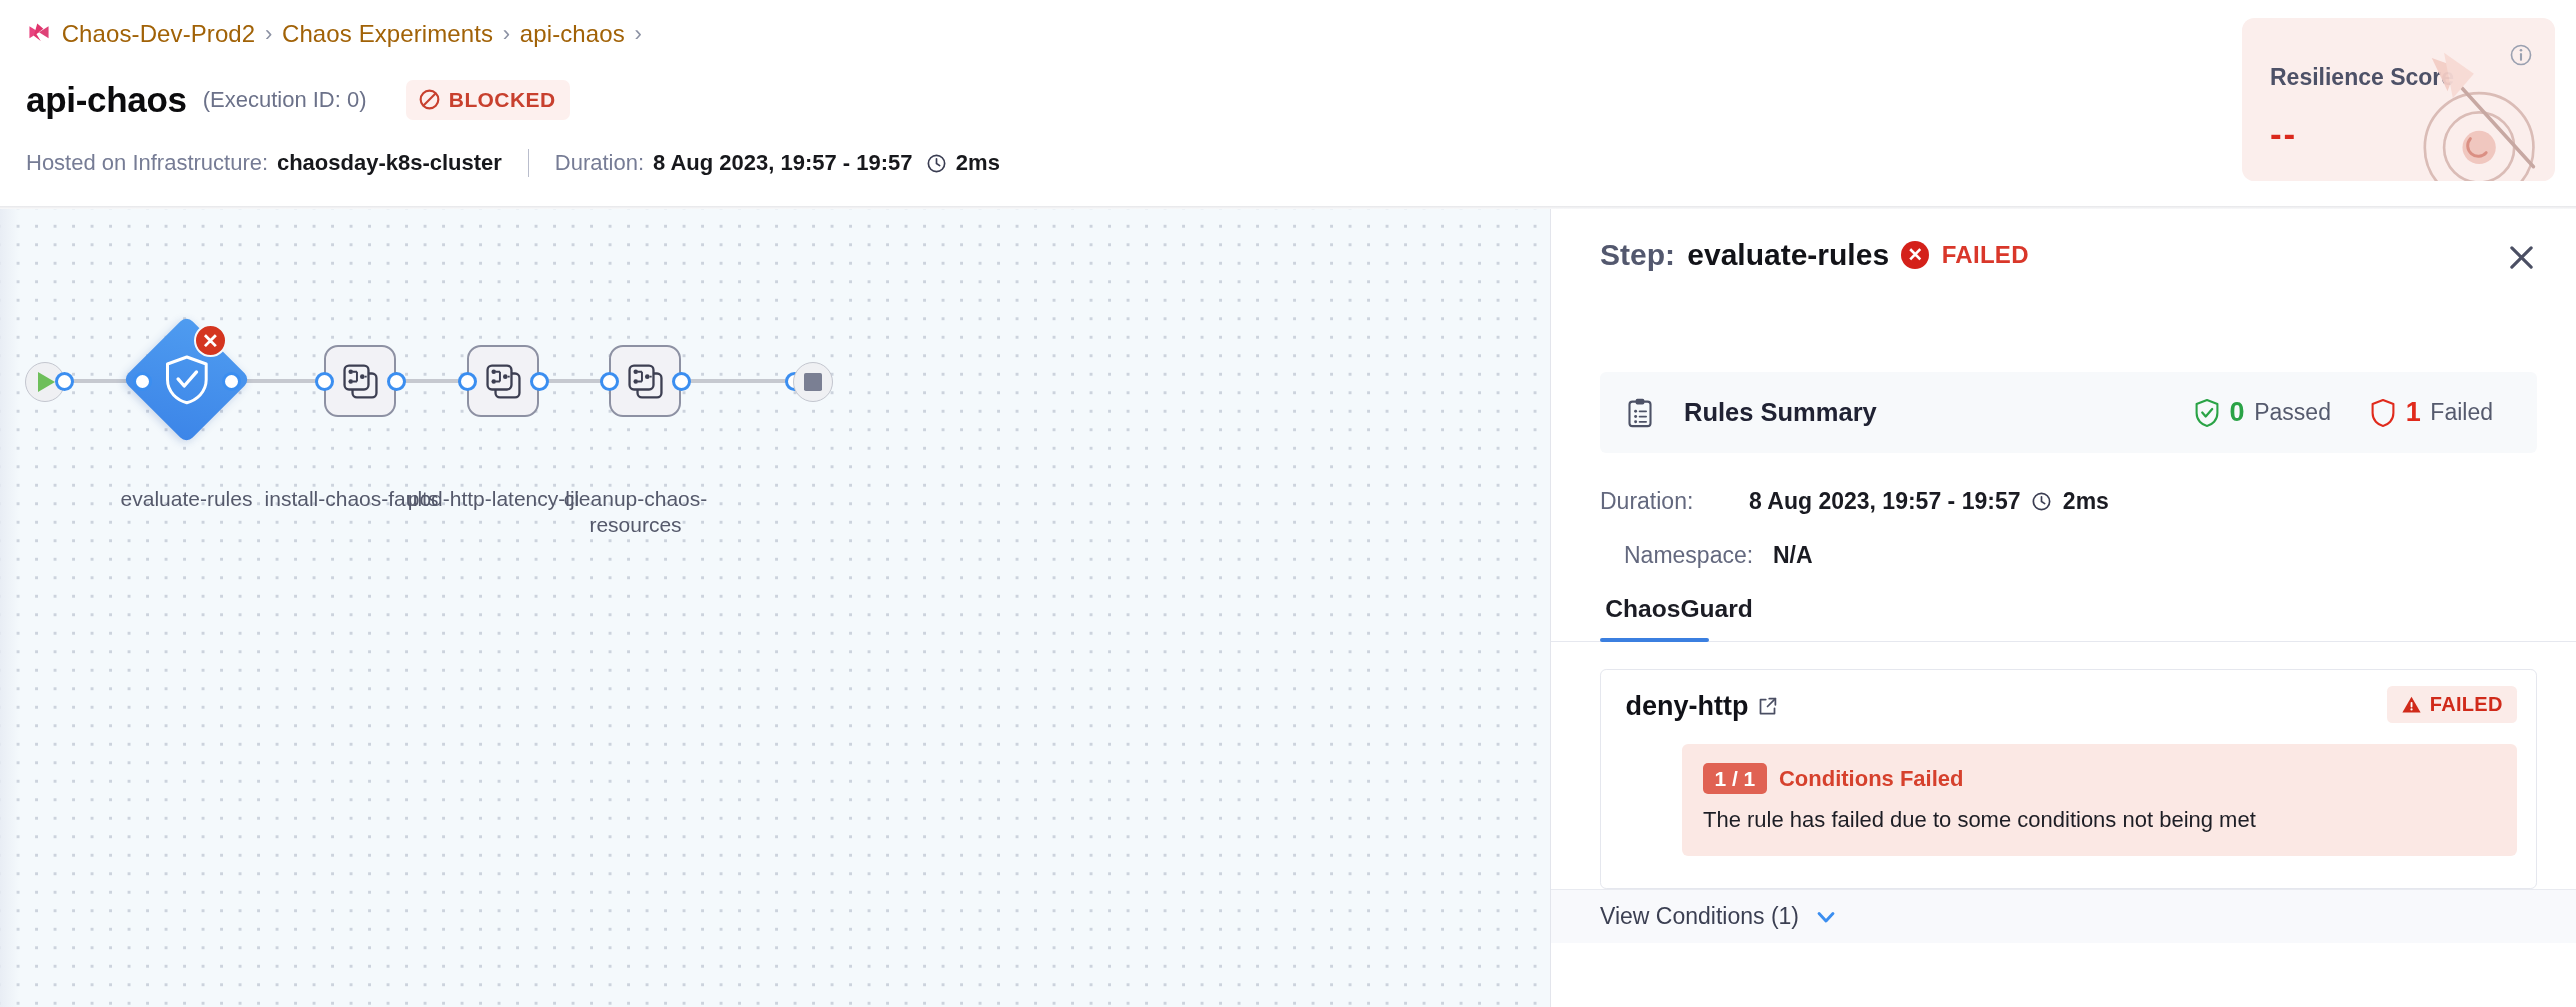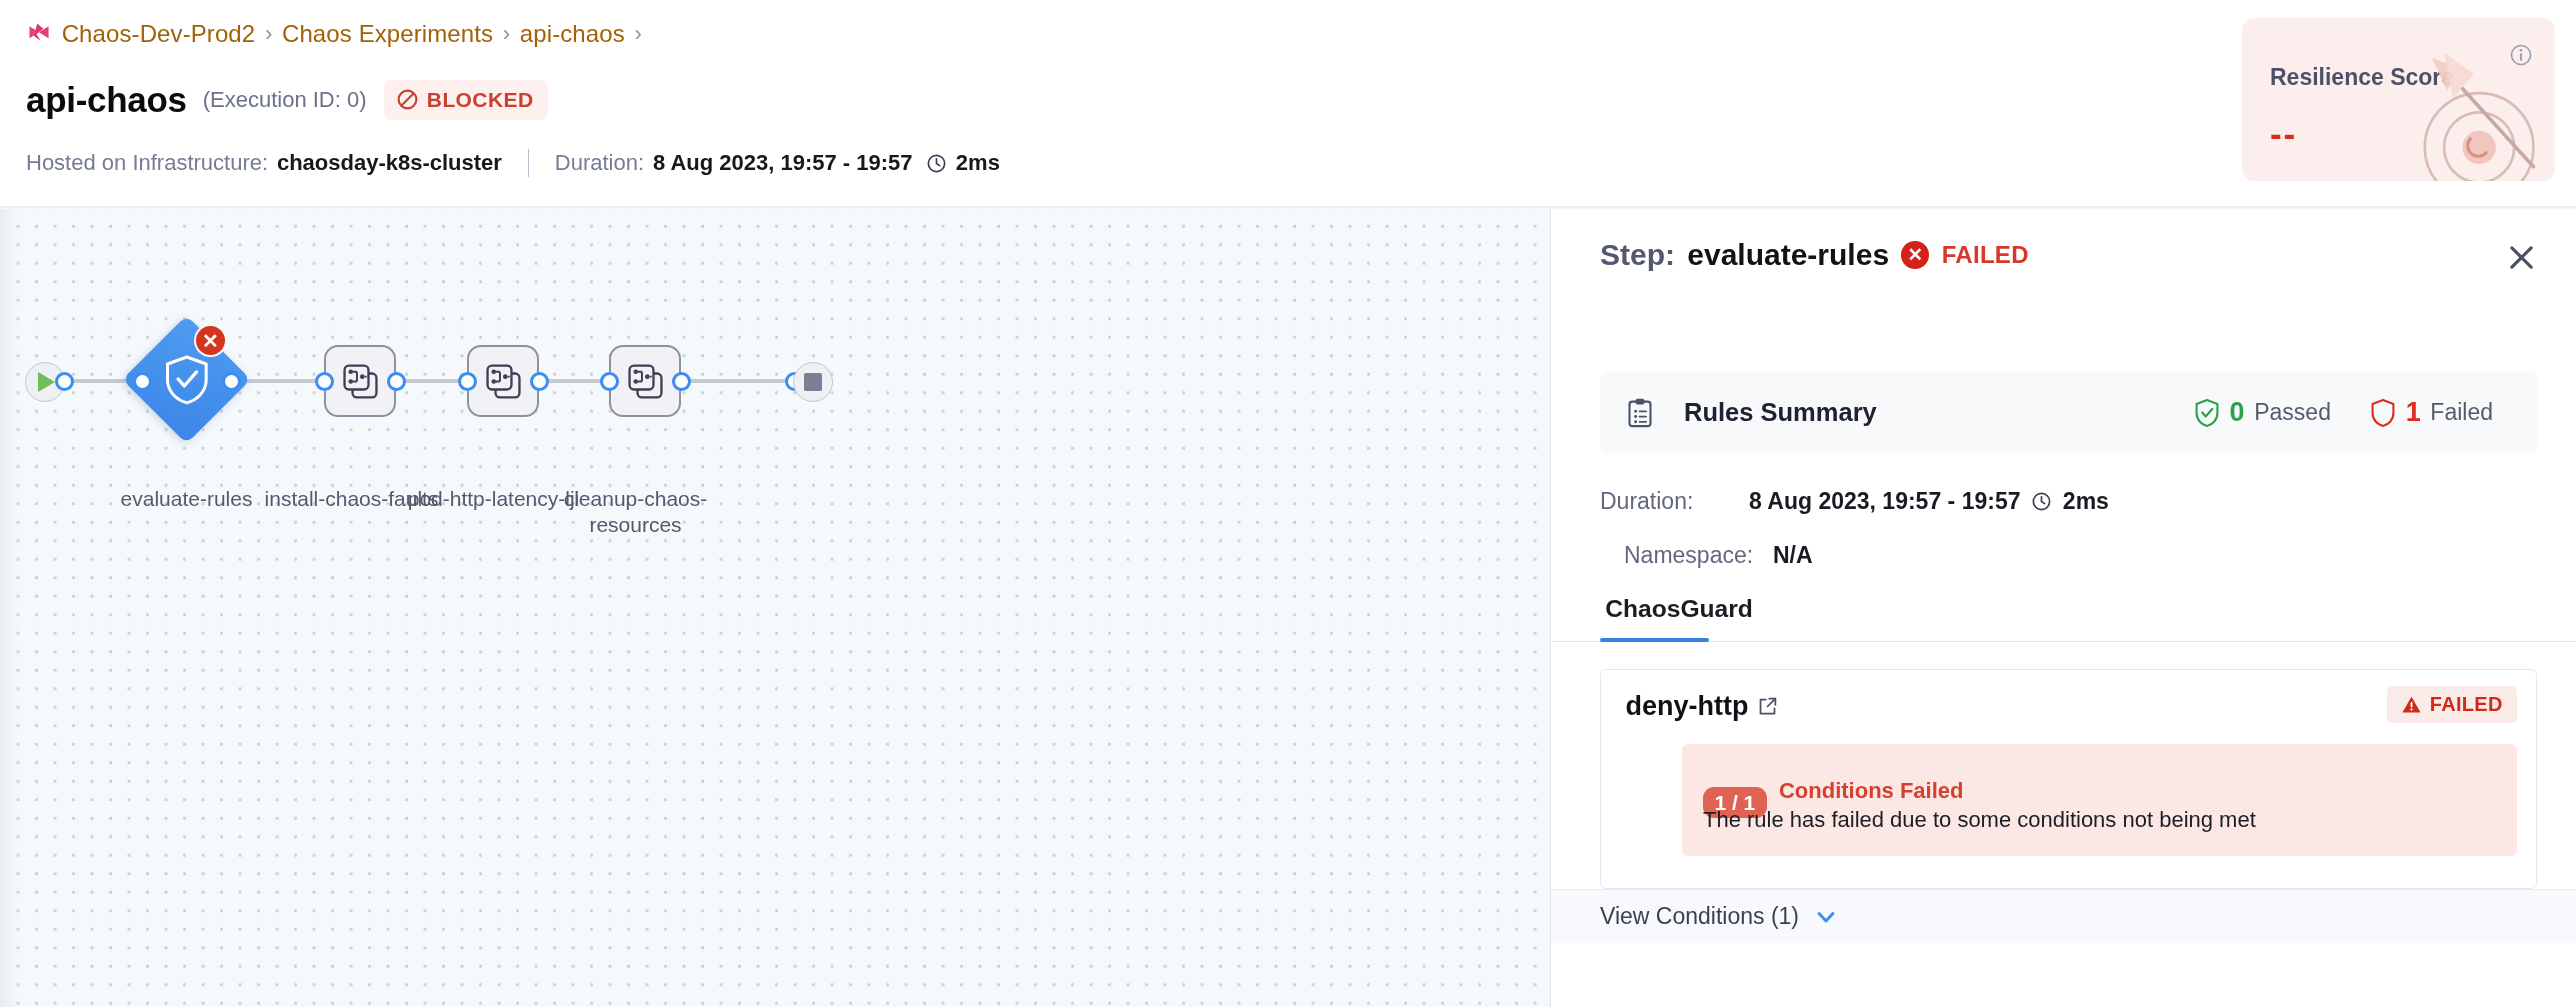--- a/index.html
+++ b/index.html
@@ -17,21 +17,21 @@
   .breadcrumb { position:absolute; left:26px; top:19.3px; display:flex; align-items:center; gap:9.7px; height:30px; }
   .bc-logo { width:26px; height:26px; flex:0 0 auto; }
   .bc-link { font-size:24px; color:#a16207; letter-spacing:0.1px; white-space:nowrap; }
   .bc-sep { font-size:22px; color:#8c92a4; }
 
   .titlerow { position:absolute; left:26px; top:75px; display:flex; align-items:center; gap:16px; height:49px; }
   .title-main { font-size:35px; font-weight:bold; color:#0b0b0d; letter-spacing:-0.3px; }
   .title-exec { font-size:22px; color:#6b7189; }
   .blocked-badge {
     display:flex; align-items:center; gap:8px;
-    background:#fdf0ee; border-radius:7px; padding:8px 15px 8px 12.3px; margin-left:1px;
+    background:#fdf0ee; border-radius:7px; padding:8px 15px 8px 12.3px; margin-left:23px;
   }
   .blocked-badge .txt { font-size:21px; font-weight:bold; color:#c8402e; letter-spacing:0.4px; }
 
   .metarow { position:absolute; left:26px; top:148px; display:flex; align-items:center; height:30px; gap:0; }
   .meta-lbl { font-size:22px; color:#767c95; }
   .meta-val { font-size:22px; color:#17181c; font-weight:bold; }
   .meta-div { width:0.9px; height:28px; background:#b9bdcc; margin:0 26px; }
 
   
   .resil-card {
@@ -153,21 +153,21 @@
     position:absolute; right:19.3px; top:16px; background:#fbebe8; border-radius:5.3px;
     padding:7px 14px; display:flex; align-items:center; gap:8px;
   }
   .rule-fail-badge .t { font-size:20px; font-weight:bold; color:#d02a1a; letter-spacing:0.3px; }
 
   .cond-box {
     position:absolute; left:81px; top:74px; width:835px; height:112px;
     background:#fbe8e4; border-radius:6.2px;
   }
   .cond-top { position:absolute; left:21px; top:19.3px; display:flex; align-items:center; gap:12.3px; }
-  .cond-pill { background:#e06253; color:#fff; border-radius:11px; font-size:21px; font-weight:bold; padding:3.5px 11.4px;margin-top:24px; }
+  .cond-pill { background:#e06253; color:#fff; border-radius:5px; font-size:21px; font-weight:bold; padding:3.5px 11.4px; }
   .cond-lbl { font-size:22px; color:#d6412d; font-weight:bold; }
   .cond-desc { position:absolute; left:21px; top:63px; font-size:22px; color:#1d1e25; }
 
   .view-cond {
     position:absolute; left:0; top:680px; width:1026px; height:54px;
     background:#f8f9fc; border-top:0.9px solid #e8eaf0;
     display:flex; align-items:center;
   }
   .view-cond .t { margin-left:49px; font-size:23px; color:#3b3f52; }
   .chev { margin-left:14px; }

